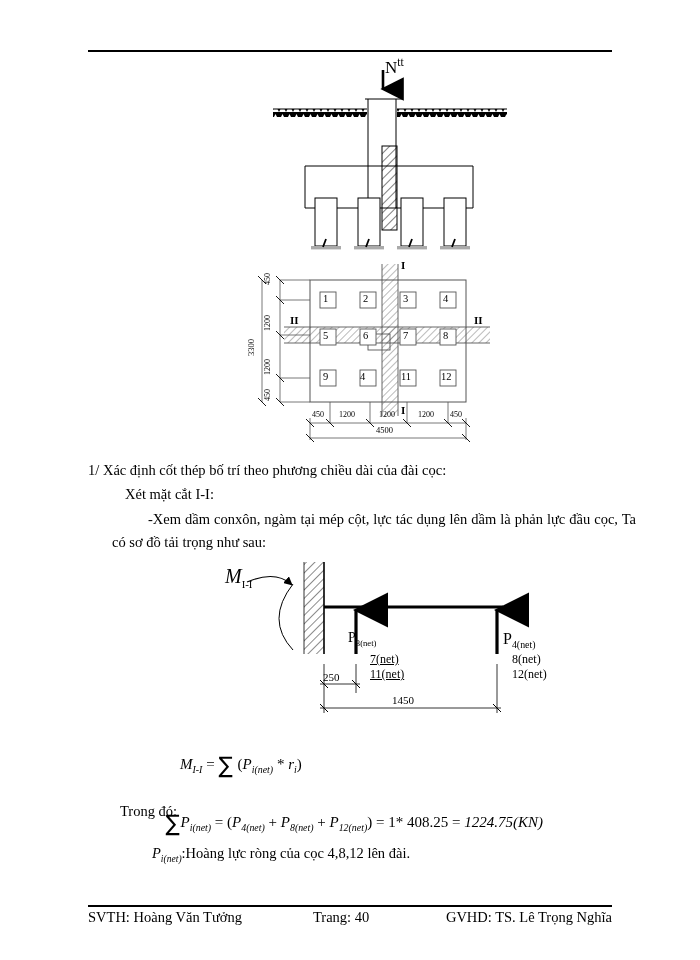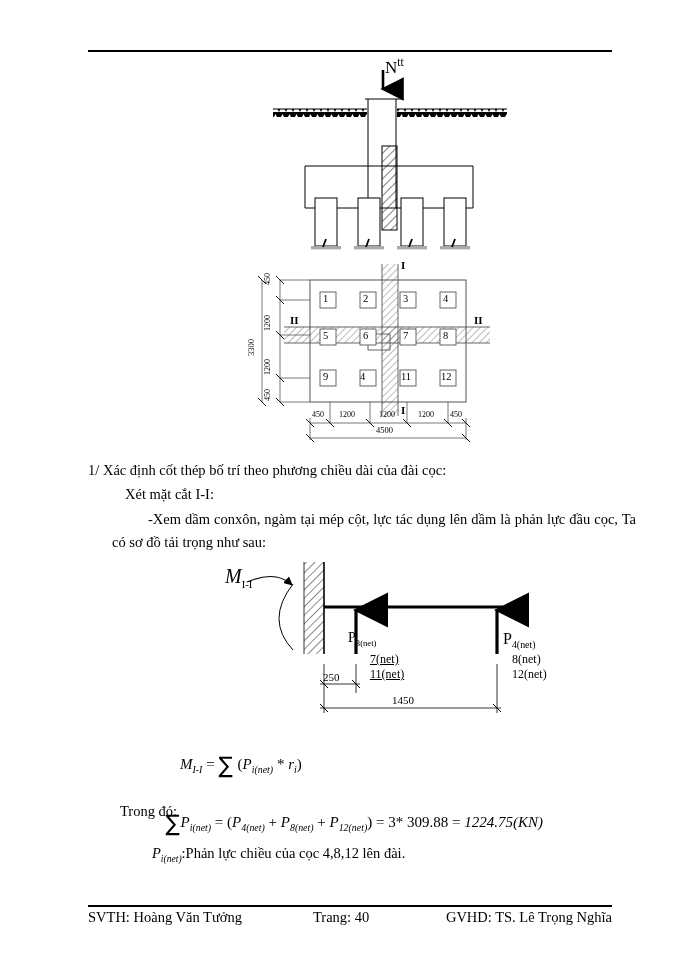--- a/index.html
+++ b/index.html
@@ -366,27 +366,27 @@
 
   <div class="mathrow" style="left:165px; top:810px; font-size:15px;">
     <span class="sum">∑</span><span class="mi">P</span><sub class="s">i(net)</sub>
     <span>=</span>
     <span>(</span><span class="mi">P</span><sub class="s">4(net)</sub>
     <span>+</span>
     <span class="mi">P</span><sub class="s">8(net)</sub>
     <span>+</span>
     <span class="mi">P</span><sub class="s">12(net)</sub><span>)</span>
     <span>=</span>
-    <span>3* 309.88</span>
+    <span>1* 408.25</span>
     <span>=</span>
     <span class="mi">1224.75(KN)</span>
   </div>
 
   <div class="mathrow" style="left:152px; top:845px; font-size:14.5px;">
-    <span class="mi">P</span><sub class="s">i(net)</sub><span>:Phản lực chiều của cọc 4,8,12 lên đài.</span>
+    <span class="mi">P</span><sub class="s">i(net)</sub><span>:Hoàng lực ròng của cọc 4,8,12 lên đài.</span>
   </div>
 
   <div class="footer-rule"></div>
   <div class="footer">
     <span class="footer-left">SVTH: Hoàng Văn Tưởng</span>
     <span class="footer-center">Trang: 40</span>
     <span class="footer-right">GVHD: TS. Lê Trọng Nghĩa</span>
   </div>
 
 </div>

